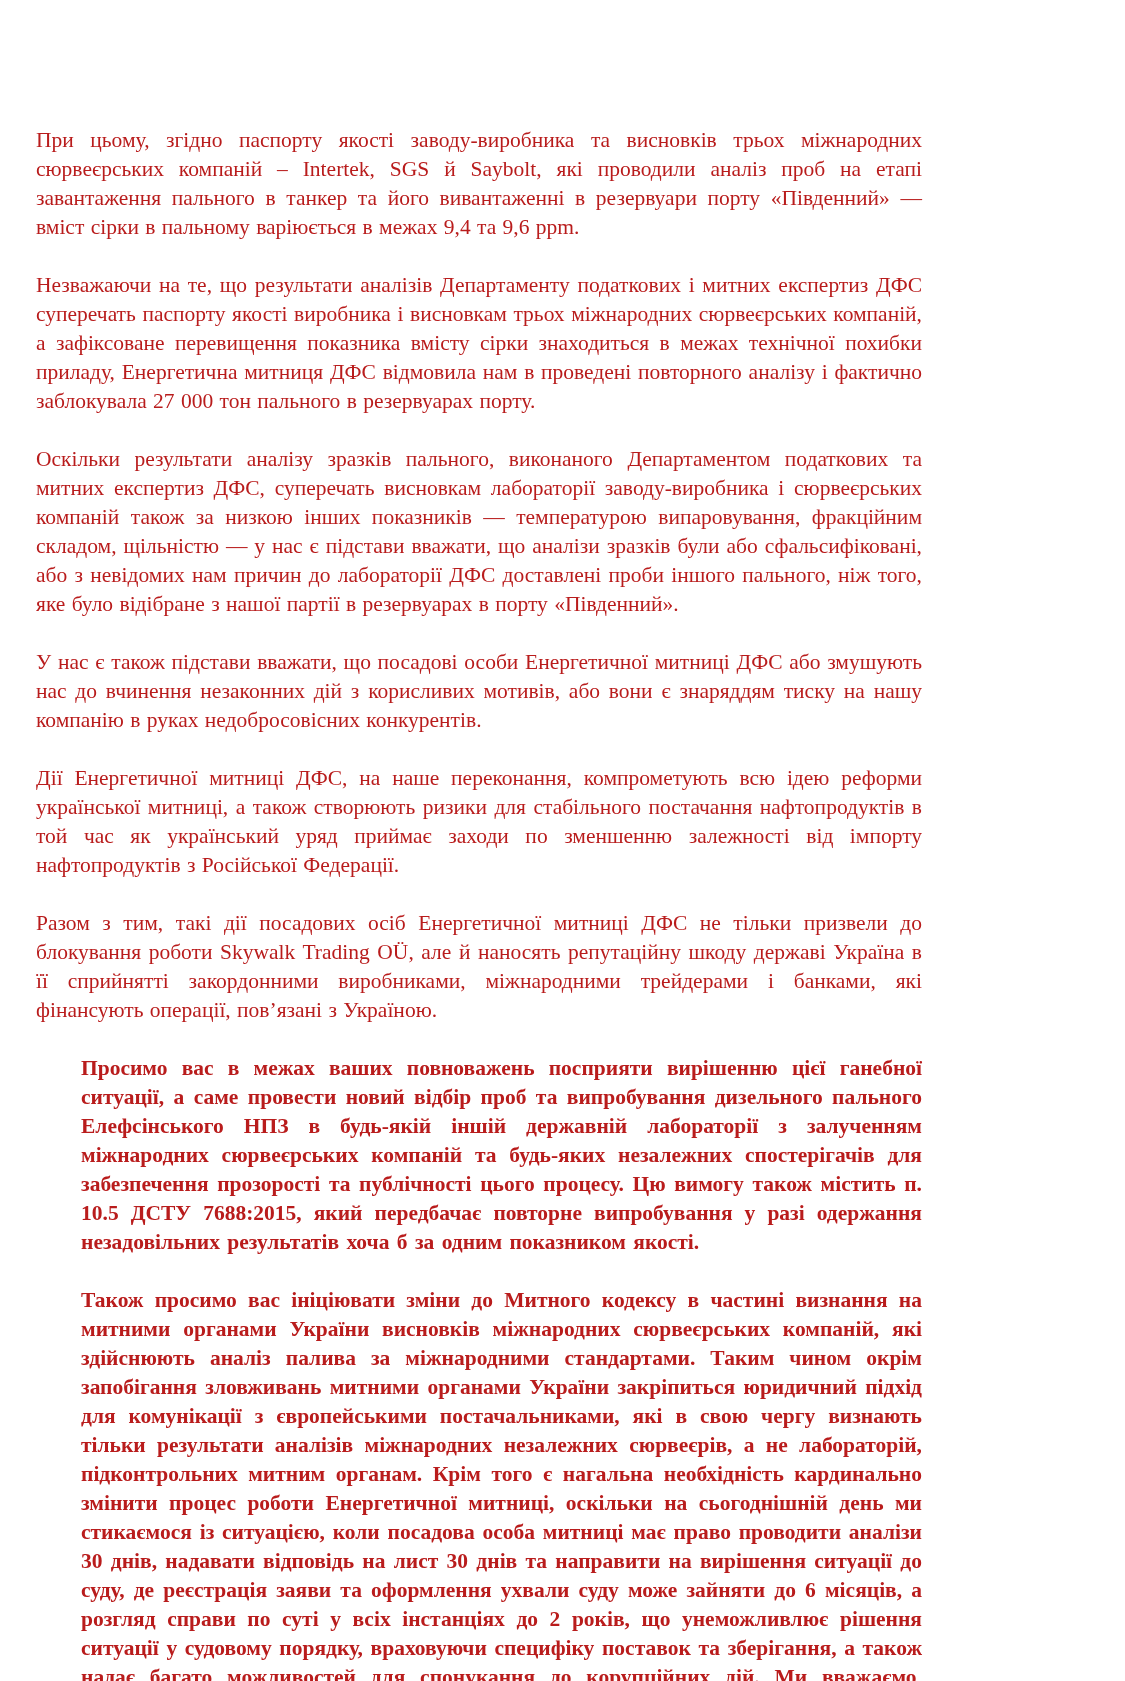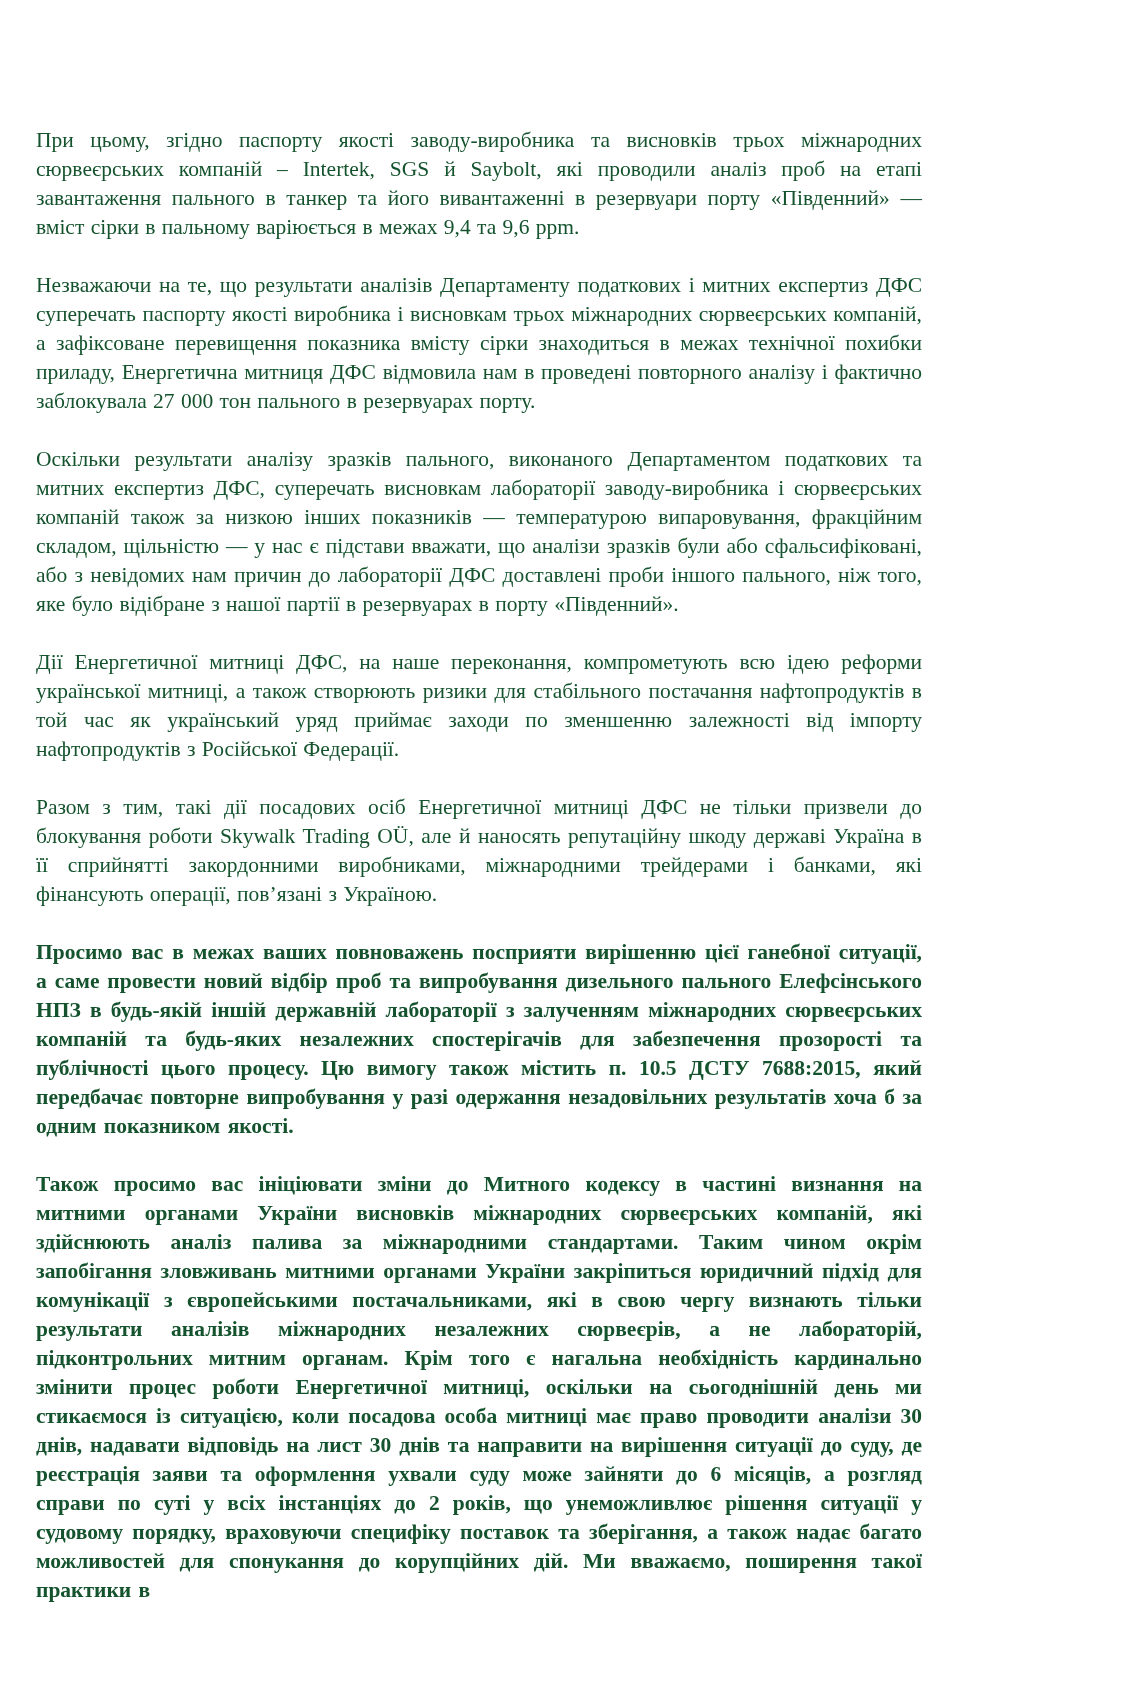--- a/index.html
+++ b/index.html
@@ -7,47 +7,49 @@
     padding: 0;
     background: #ffffff;
   }
   .page {
     position: relative;
     width: 957px;
     height: 1681px;
     background: #ffffff;
     overflow: hidden;
     font-family: "Liberation Serif", "DejaVu Serif", serif;
-    color: #14532d;
+    color: #b91c1c;
   }
   .doc-body {
     position: absolute;
     top: 126px;
     left: 36px;
     right: 35px;
   }
   p.para {
     margin: 0 0 29px 0;
     font-size: 21.5px;
     line-height: 29px;
     text-align: justify;
     text-justify: inter-word;
     word-spacing: 1px;
   }
   p.para.bold {
     font-weight: bold;
     word-spacing: 2px;
+    margin-left: 45px;
   }
 </style>
 </head>
 <body>
 
 <div class="page">
   <div class="doc-body">
     <p class="para">При цьому, згідно паспорту якості заводу-виробника та висновків трьох міжнародних сюрвеєрських компаній – Intertek, SGS й Saybolt, які проводили аналіз проб на етапі завантаження пального в танкер та його вивантаженні в резервуари порту «Південний» — вміст сірки в пальному варіюється в межах 9,4 та 9,6 ppm.</p>
     <p class="para">Незважаючи на те, що результати аналізів Департаменту податкових і митних експертиз ДФС суперечать паспорту якості виробника і висновкам трьох міжнародних сюрвеєрських компаній, а зафіксоване перевищення показника вмісту сірки знаходиться в межах технічної похибки приладу, Енергетична митниця ДФС відмовила нам в проведені повторного аналізу і фактично заблокувала 27 000 тон пального в резервуарах порту.</p>
     <p class="para">Оскільки результати аналізу зразків пального, виконаного Департаментом податкових та митних експертиз ДФС, суперечать висновкам лабораторії заводу-виробника і сюрвеєрських компаній також за низкою інших показників — температурою випаровування, фракційним складом, щільністю — у нас є підстави вважати, що аналізи зразків були або сфальсифіковані, або з невідомих нам причин до лабораторії ДФС доставлені проби іншого пального, ніж того, яке було відібране з нашої партії в резервуарах в порту «Південний».</p>
+    <p class="para">У нас є також підстави вважати, що посадові особи Енергетичної митниці ДФС або змушують нас до вчинення незаконних дій з корисливих мотивів, або вони є знаряддям тиску на нашу компанію в руках недобросовісних конкурентів.</p>
     <p class="para">Дії Енергетичної митниці ДФС, на наше переконання, компрометують всю ідею реформи української митниці, а також створюють ризики для стабільного постачання нафтопродуктів в той час як український уряд приймає заходи по зменшенню залежності від імпорту нафтопродуктів з Російської Федерації.</p>
     <p class="para">Разом з тим, такі дії посадових осіб Енергетичної митниці ДФС не тільки призвели до блокування роботи Skywalk Trading OÜ, але й наносять репутаційну шкоду державі Україна в її сприйнятті закордонними виробниками, міжнародними трейдерами і банками, які фінансують операції, пов’язані з Україною.</p>
     <p class="para bold">Просимо вас в межах ваших повноважень посприяти вирішенню цієї ганебної ситуації, а саме провести новий відбір проб та випробування дизельного пального Елефсінського НПЗ в будь-якій іншій державній лабораторії з залученням міжнародних сюрвеєрських компаній та будь-яких незалежних спостерігачів для забезпечення прозорості та публічності цього процесу. Цю вимогу також містить п. 10.5 ДСТУ 7688:2015, який передбачає повторне випробування у разі одержання незадовільних результатів хоча б за одним показником якості.</p>
     <p class="para bold">Також просимо вас ініціювати зміни до Митного кодексу в частині визнання на митними органами України висновків міжнародних сюрвеєрських компаній, які здійснюють аналіз палива за міжнародними стандартами. Таким чином окрім запобігання зловживань митними органами України закріпиться юридичний підхід для комунікації з європейськими постачальниками, які в свою чергу визнають тільки результати аналізів міжнародних незалежних сюрвеєрів, а не лабораторій, підконтрольних митним органам. Крім того є нагальна необхідність кардинально змінити процес роботи Енергетичної митниці, оскільки на сьогоднішній день ми стикаємося із ситуацією, коли посадова особа митниці має право проводити аналізи 30 днів, надавати відповідь на лист 30 днів та направити на вирішення ситуації до суду, де реєстрація заяви та оформлення ухвали суду може зайняти до 6 місяців, а розгляд справи по суті у всіх інстанціях до 2 років, що унеможливлює рішення ситуації у судовому порядку, враховуючи специфіку поставок та зберігання, а також надає багато можливостей для спонукання до корупційних дій. Ми вважаємо, поширення такої практики в</p>
   </div>
 </div>
 
 </body></html>

